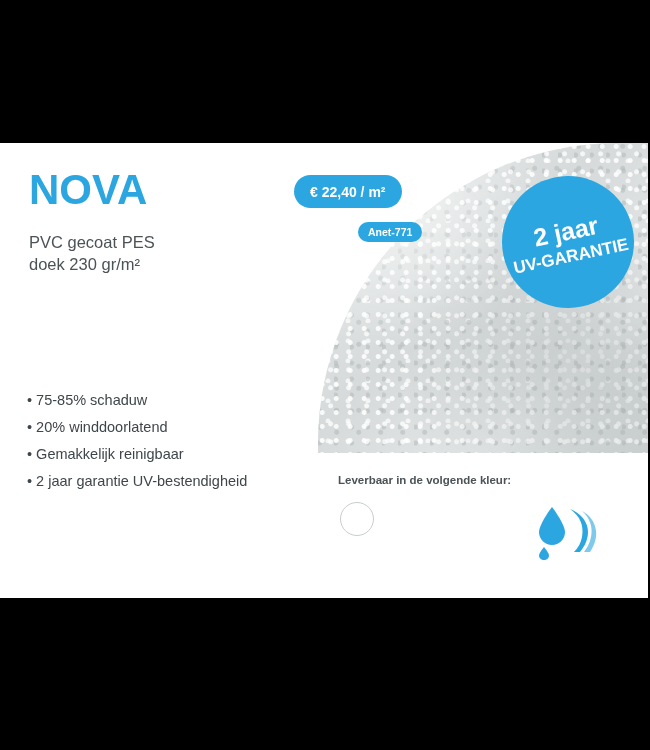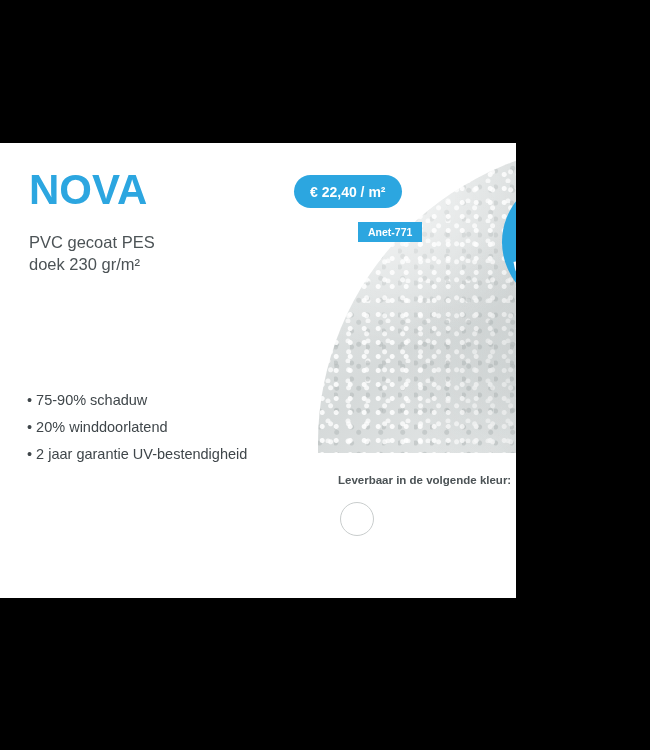--- a/index.html
+++ b/index.html
@@ -19,24 +19,25 @@
     width: 650px;
     height: 750px;
     background: #000000;
   }
 
   
   #card {
     position: absolute;
     left: 0;
     top: 143px;
-    width: 516px;
+    width: 640px;
     height: 455px;
     background: #ffffff;
     overflow: hidden;
+    padding-left: 8px;
   }
 
   
   #fabric {
     position: absolute;
     left: 318px;
     top: 0px;
     width: 332px;
     height: 310px;
     border-top-left-radius: 300px;
@@ -103,21 +104,21 @@
   }
 
   
   #code-pill {
     position: absolute;
     left: 358px;
     top: 79px;
     min-width: 62px;
     height: 20px;
     padding: 0 10px;
-    border-radius: 0;
+    border-radius: 10px;
     background: #2ca6e0;
     color: #ffffff;
     font-size: 10.5px;
     font-weight: bold;
     display: flex;
     align-items: center;
     justify-content: center;
     box-sizing: border-box;
   }
 
@@ -231,22 +232,23 @@
         <path d="M20 4 C20 4 7 21 7 29 C7 36.2 12.8 42 20 42 C27.2 42 33 36.2 33 29 C33 21 20 4 20 4 Z" fill="#2ca6e0"></path>
         <path d="M12 44 C12 44 7 50 7 52.5 C7 55 9.2 57 12 57 C14.8 57 17 55 17 52.5 C17 50 12 44 12 44 Z" fill="#2ca6e0"></path>
         <g>
           <path d="M38 6 C48 13 52 22 50 34 C49 40 46 45 42 49 L48 49 C53 43 56 36 56 29 C56 19 49 10 38 6 Z" fill="#2ca6e0"></path>
           <path d="M50 8 C58 15 61 24 59 34 C58 40 55 45 52 49 L58 49 C62 43 65 35 64 28 C63 19 58 12 50 8 Z" fill="#7fc9ec"></path>
         </g>
       </svg>
     </div>
 
     <div id="features">
-      <div class="feat">• 75-90% schaduw</div>
+      <div class="feat">• 75-85% schaduw</div>
       <div class="feat">• 20% winddoorlatend</div>
+      <div class="feat">• Gemakkelijk reinigbaar</div>
       <div class="feat">• 2 jaar garantie UV-bestendigheid</div>
     </div>
 
     <div id="colour-label">Leverbaar in de volgende kleur:</div>
     <div id="colour-swatch"></div>
 
   </div>
 
 </div>
 

